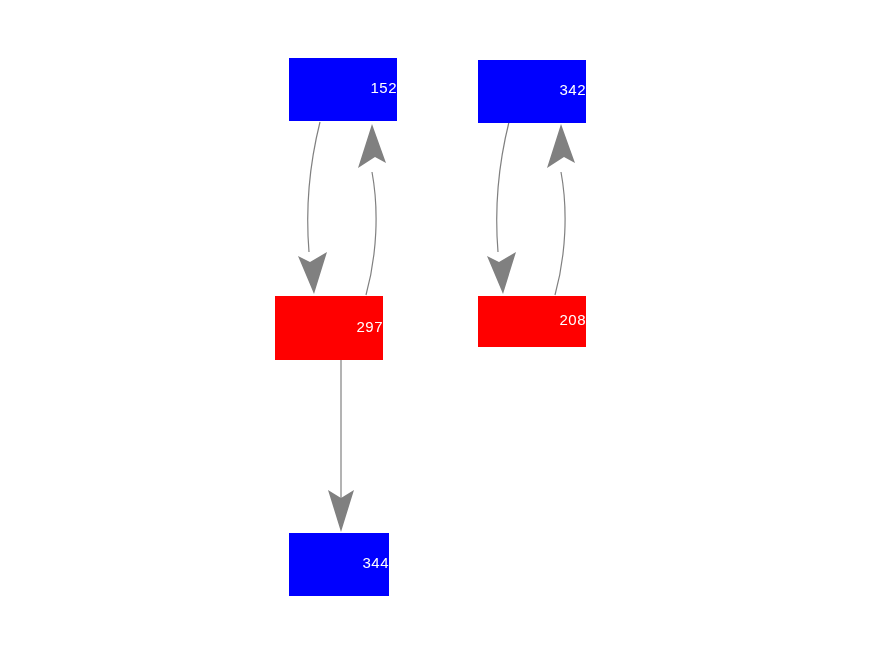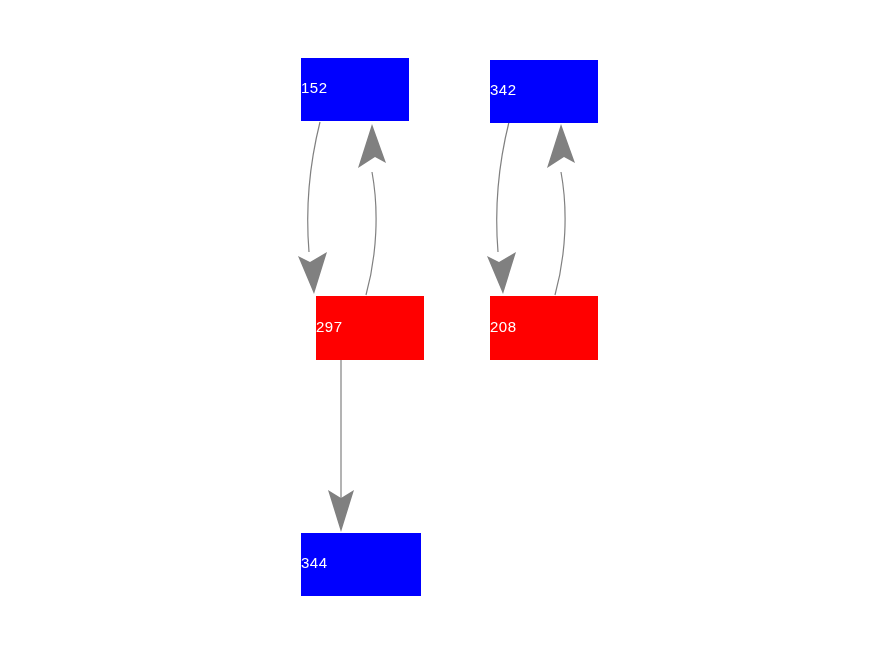--- a/index.html
+++ b/index.html
@@ -28,29 +28,28 @@
     top: 0;
     width: 876px;
     height: 656px;
     pointer-events: none;
   }
   .graph-node {
     position: absolute;
     box-sizing: border-box;
     display: flex;
     align-items: center;
-    justify-content: flex-start;
+    justify-content: flex-end;
     color: #ffffff;
     font-family: "Liberation Sans", sans-serif;
     font-size: 15px;
     font-weight: normal;
     letter-spacing: 0.5px;
     line-height: 1;
     user-select: none;
-    margin-left: 12px;
   }
   .graph-node .node-label {
     position: relative;
     top: -2px;
   }
 </style>
 </head>
 <body>
 
 <div id="canvas-root">
@@ -84,25 +83,25 @@
   </svg>
 
   <div class="graph-node" style="left:289px; top:58px; width:108px; height:63px; background:#0000ff;">
     <span class="node-label">152</span>
   </div>
 
   <div class="graph-node" style="left:478px; top:60px; width:108px; height:63px; background:#0000ff;">
     <span class="node-label">342</span>
   </div>
 
-  <div class="graph-node" style="left:304px; top:296px; width:108px; height:64px; background:#ff0000;">
+  <div class="graph-node" style="left:275px; top:296px; width:108px; height:64px; background:#ff0000;">
     <span class="node-label">297</span>
   </div>
 
-  <div class="graph-node" style="left:478px; top:296px; width:108px; height:64px; background:#ff0000;">
+  <div class="graph-node" style="left:478px; top:296px; width:108px; height:51px; background:#ff0000;">
     <span class="node-label">208</span>
   </div>
 
-  <div class="graph-node" style="left:289px; top:533px; width:120px; height:63px; background:#0000ff;">
+  <div class="graph-node" style="left:289px; top:533px; width:100px; height:63px; background:#0000ff;">
     <span class="node-label">344</span>
   </div>
 
 </div>
 
 </body></html>

